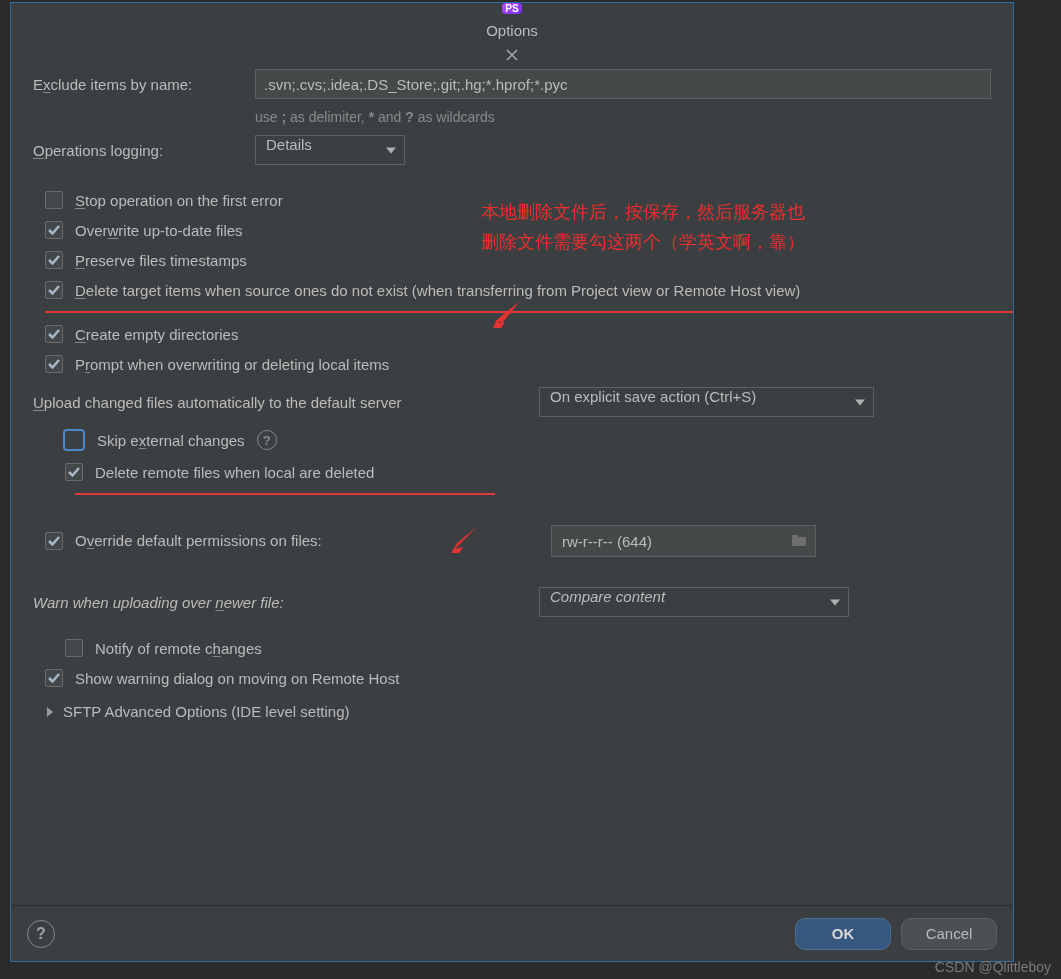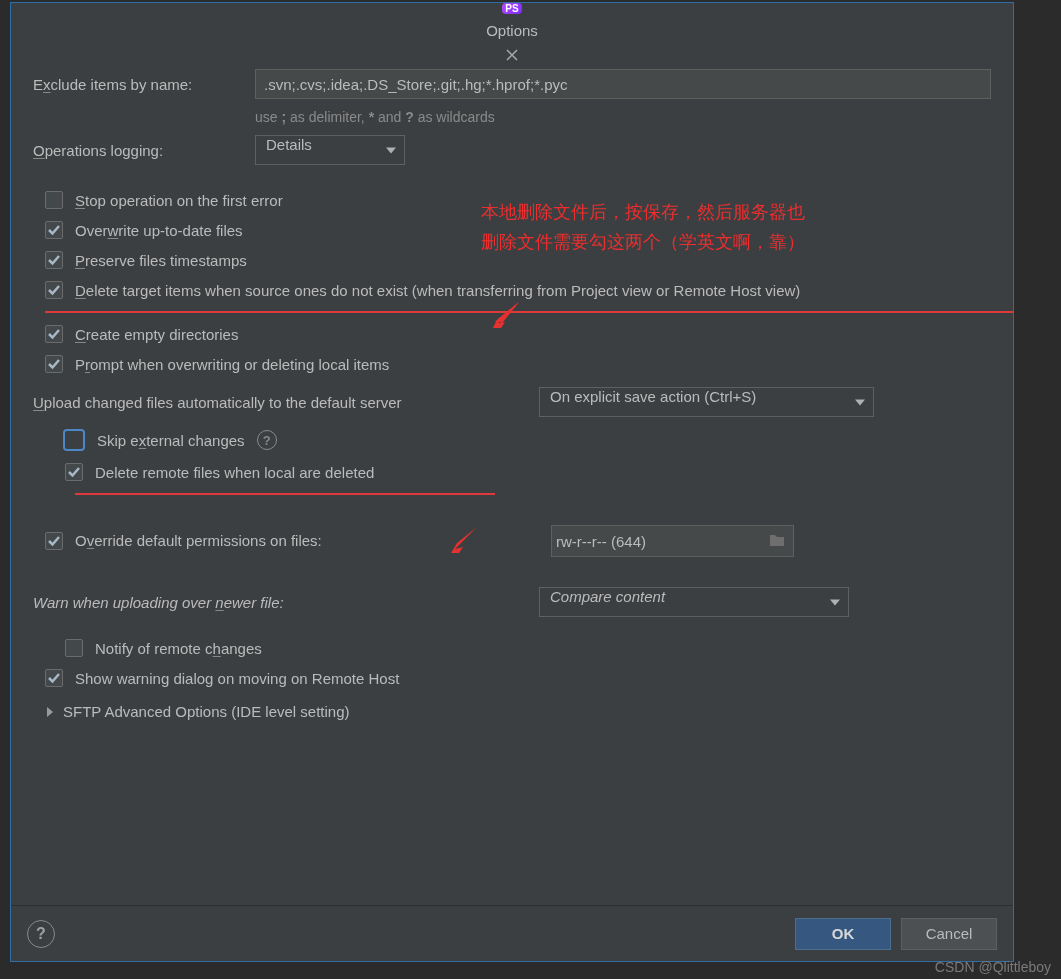--- a/index.html
+++ b/index.html
@@ -110,26 +110,26 @@
     color: #888; font-size: 13px; font-weight: bold;
     cursor: pointer;
   }
   .field-row {
     display: flex; align-items: center;
     margin: 12px 0 12px 12px;
     gap: 12px;
   }
   .field-label-col { width: 494px; display: flex; align-items: flex-start; gap: 12px; }
   .perm-input {
-    width: 243px;
+    width: 265px;
     background: #45494a;
     border: 1px solid #5e6060;
     color: #bbb;
     height: 32px;
-    padding: 0 32px 0 4px;
+    padding: 0 32px 0 10px;
     font-size: 15px;
     position: relative;
     display: flex; align-items: center;
   }
   .perm-input .folder-ico { position: absolute; right: 8px; color: #6e6e6e; }
   .folder-ico svg { width: 16px; height: 14px; fill: currentColor; }
   .wide-select { width: 310px; }
   .mid-select { width: 335px; }
   .separator-h { border-bottom: 2px solid #df3a3a; margin: 2px 12px 2px 12px; width: 990px; }
   .sep2 { width: 420px; margin-left: 42px; margin-top: 4px; }
@@ -161,21 +161,21 @@
   .footer-spacer { flex: 1; }
   .btn {
     height: 32px;
     min-width: 96px;
     border: 1px solid #5e6060;
     background: #4c5052;
     color: #bbb;
     font-size: 15px;
     display: flex; align-items: center; justify-content: center;
     cursor: pointer;
-    border-radius: 0;
+    border-radius: 10px;
   }
   .btn.ok {
     background: #365880;
     border: 1px solid #4c708c;
     color: #d8d8d8;
     font-weight: 600;
   }
   
   .annot-text {
     position: absolute;

